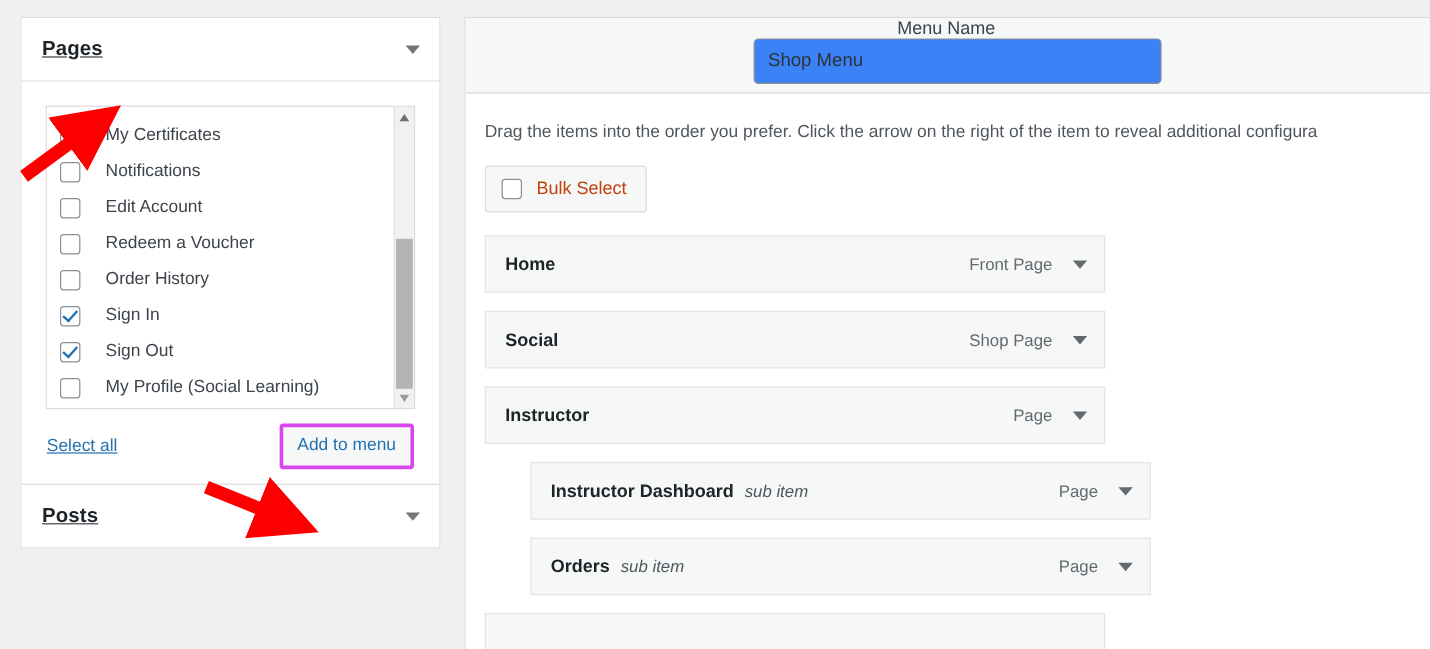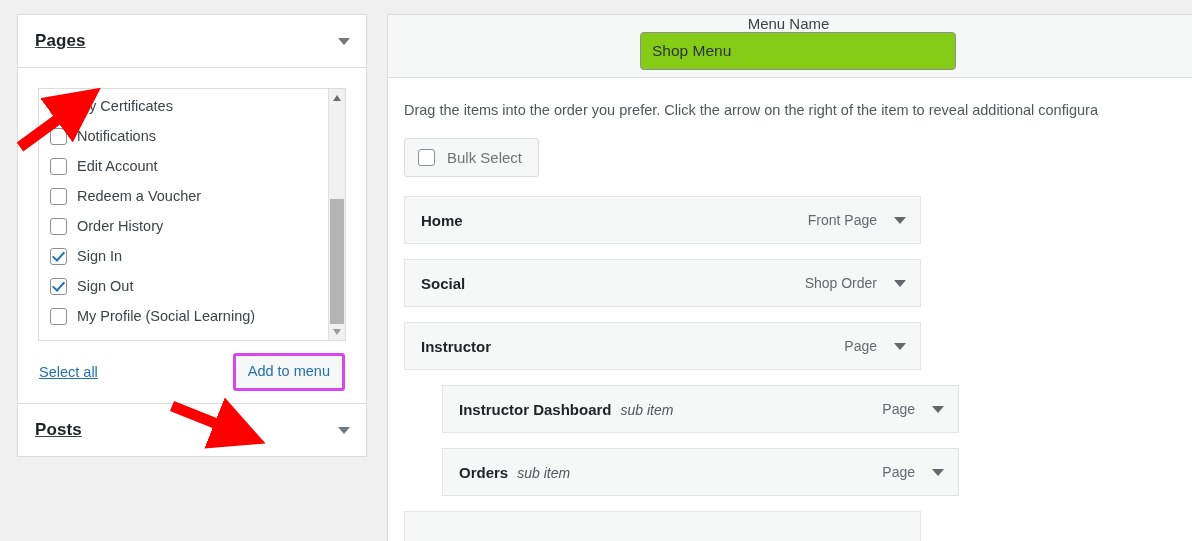--- a/index.html
+++ b/index.html
@@ -68,21 +68,23 @@
     background: #fff;
     height: 253px;
     box-sizing: border-box;
     overflow: hidden;
   }
   .list-inner {
     padding: 9px 0 0 11px;
   }
   .list-row {
     display: flex;
+    align-items: center;
     height: 30px;
+    gap: 11px;
   }
   .cb {
     width: 17px; height: 17px;
     border: 1px solid #8c8f94;
     border-radius: 3px;
     background: #fff;
     box-sizing: border-box;
     flex: 0 0 auto;
     position: relative;
   }
@@ -182,25 +184,25 @@
     padding-left: 16px;
     box-sizing: border-box;
     flex-direction: column;
   }
   .menu-name-label {
     font-size: 15px;
     color: #3c434a;
     margin-right: 19px;
   }
   .menu-name-input {
-    width: 316px;
+    width: 340px;
     height: 38px;
     border: 1px solid #8c8f94;
     border-radius: 4px;
-    background: #84cc16;
+    background: #3b82f6;
     font-size: 15.5px;
     color: #2c3338;
     padding: 0 11px;
     box-sizing: border-box;
     font-family: "Liberation Sans", sans-serif;
     outline: none;
   }
   .hint-text {
     padding: 24px 0 0 16px;
     font-size: 14.5px;
@@ -213,21 +215,21 @@
     align-items: center;
     border: 1px solid #dcdcde;
     background: #f6f7f7;
     border-radius: 3px;
     padding: 10px 16px 10px 13px;
     cursor: pointer;
   }
   .bulk-label {
     margin-left: 12px;
     font-size: 15px;
-    color: #737373;
+    color: #c2410c;
     font-weight: 500;
   }
 
   
   .menu-items { padding-top: 19px; }
   .menu-item {
     background: #f6f7f7;
     border: 1px solid #e2e4e7;
     box-sizing: border-box;
     height: 48px;
@@ -379,21 +381,21 @@
         <span class="mi-type">Front Page</span>
         <span class="mi-tri"></span>
       </span>
     </div>
 
     <div class="menu-item depth0">
       <span class="mi-left">
         <span class="mi-title">Social</span>
       </span>
       <span class="mi-right">
-        <span class="mi-type">Shop Order</span>
+        <span class="mi-type">Shop Page</span>
         <span class="mi-tri"></span>
       </span>
     </div>
 
     <div class="menu-item depth0">
       <span class="mi-left">
         <span class="mi-title">Instructor</span>
       </span>
       <span class="mi-right">
         <span class="mi-type">Page</span>

